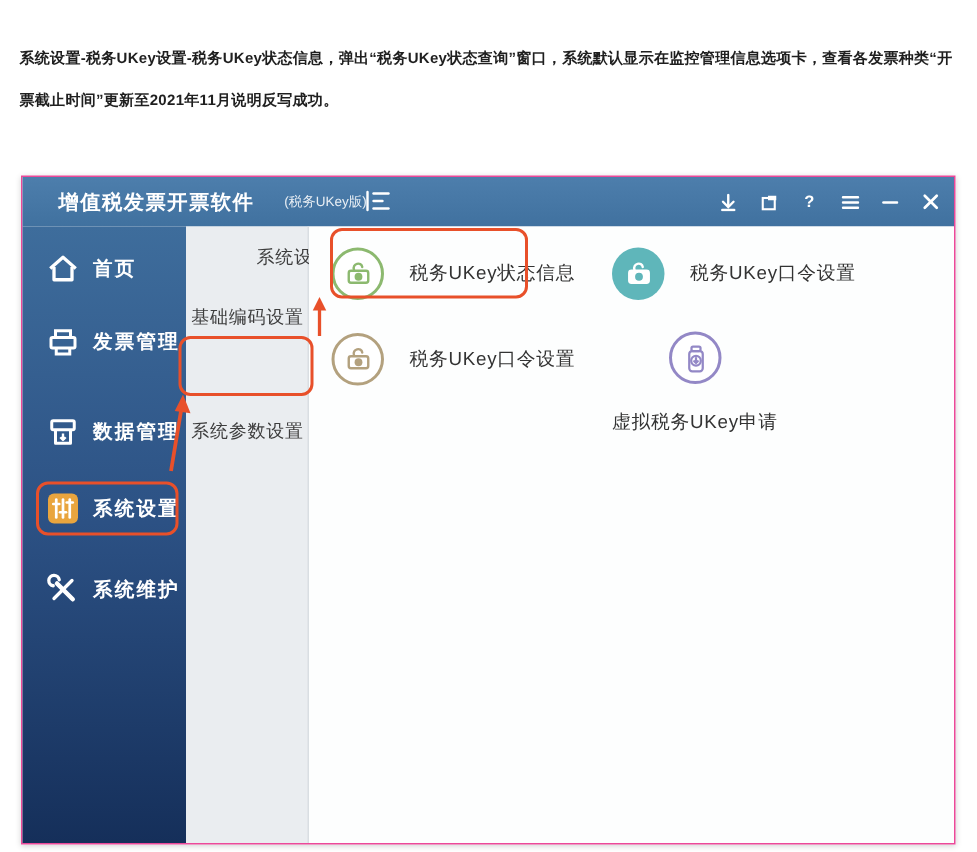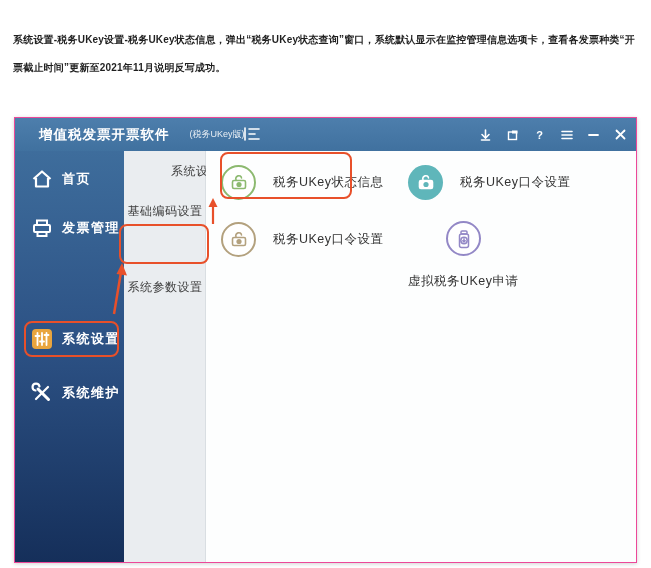--- a/index.html
+++ b/index.html
@@ -117,20 +117,30 @@
     <div class="nav-item" style="top:60px;">
       <span class="nav-icon">
         <svg width="22" height="22" viewBox="0 0 22 22" fill="none" stroke="#fff" stroke-width="2">
           <path d="M6 8 V3.5 H16 V8"></path>
             <rect x="3" y="8" width="16" height="7" rx="1"></rect>
             <path d="M6.5 15 V19 H15.5 V15"></path>
         </svg>
       </span>
       <span class="nav-label">发票管理</span>
     </div>
+    <div class="nav-item" style="top:120px;">
+      <span class="nav-icon">
+        <svg width="22" height="22" viewBox="0 0 22 22" fill="none" stroke="#fff" stroke-width="2" stroke-linejoin="round">
+          <rect x="3.5" y="3.5" width="15" height="6" rx="1"></rect>
+            <path d="M6 9.5 V18.5 H16 V9.5"></path>
+            <path d="M11 12 v4 M9.2 14.5 L11 16.3 L12.8 14.5" stroke-width="1.6"></path>
+        </svg>
+      </span>
+      <span class="nav-label">数据管理</span>
+    </div>
     <div class="nav-item" style="top:171px;">
       <span class="nav-icon">
         <svg width="22" height="22" viewBox="0 0 22 22">
           <rect x="1" y="1" width="20" height="20" rx="4" fill="#e9a53e"></rect>
           <g stroke="#fff" stroke-width="1.8" stroke-linecap="round">
             <line x1="6.5" y1="5" x2="6.5" y2="17"></line>
               <line x1="11" y1="5" x2="11" y2="17"></line>
               <line x1="15.5" y1="5" x2="15.5" y2="17"></line>
             <line x1="4.5" y1="8" x2="8.5" y2="8"></line>
               <line x1="9" y1="13.5" x2="13" y2="13.5"></line>

